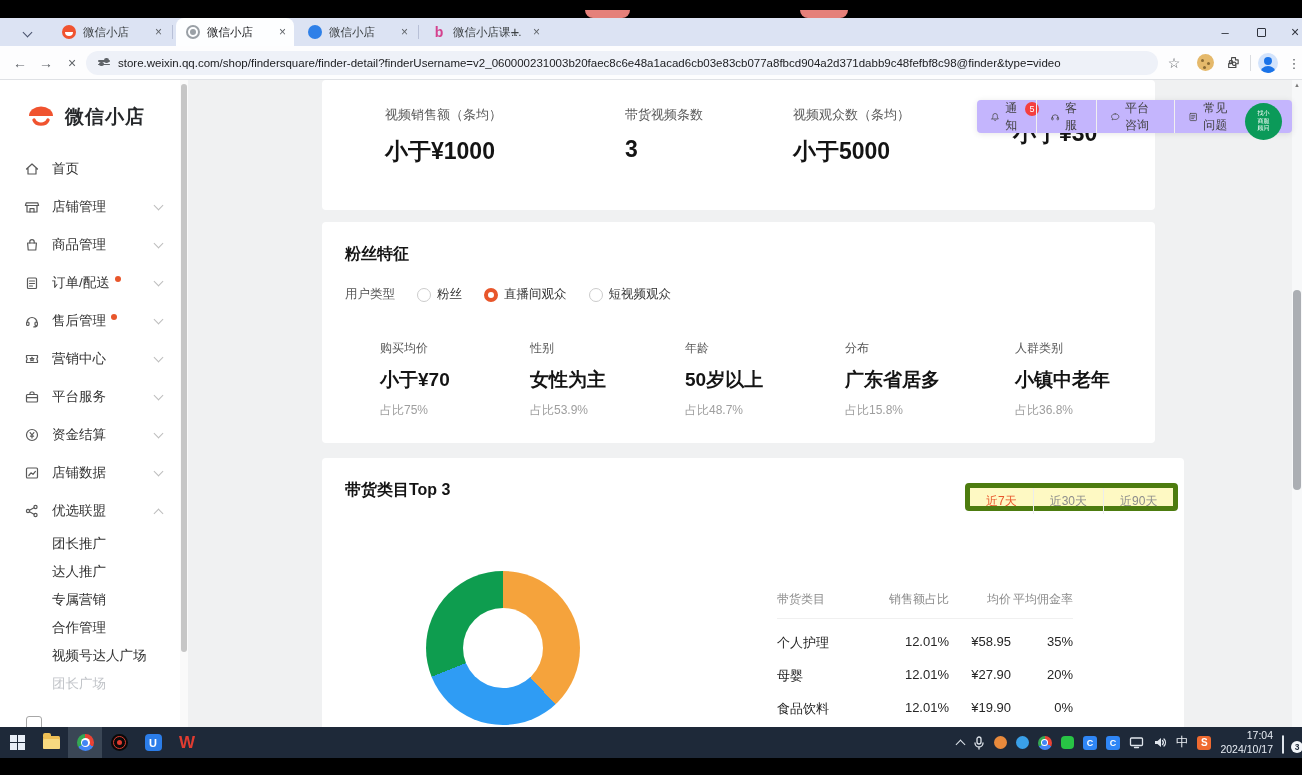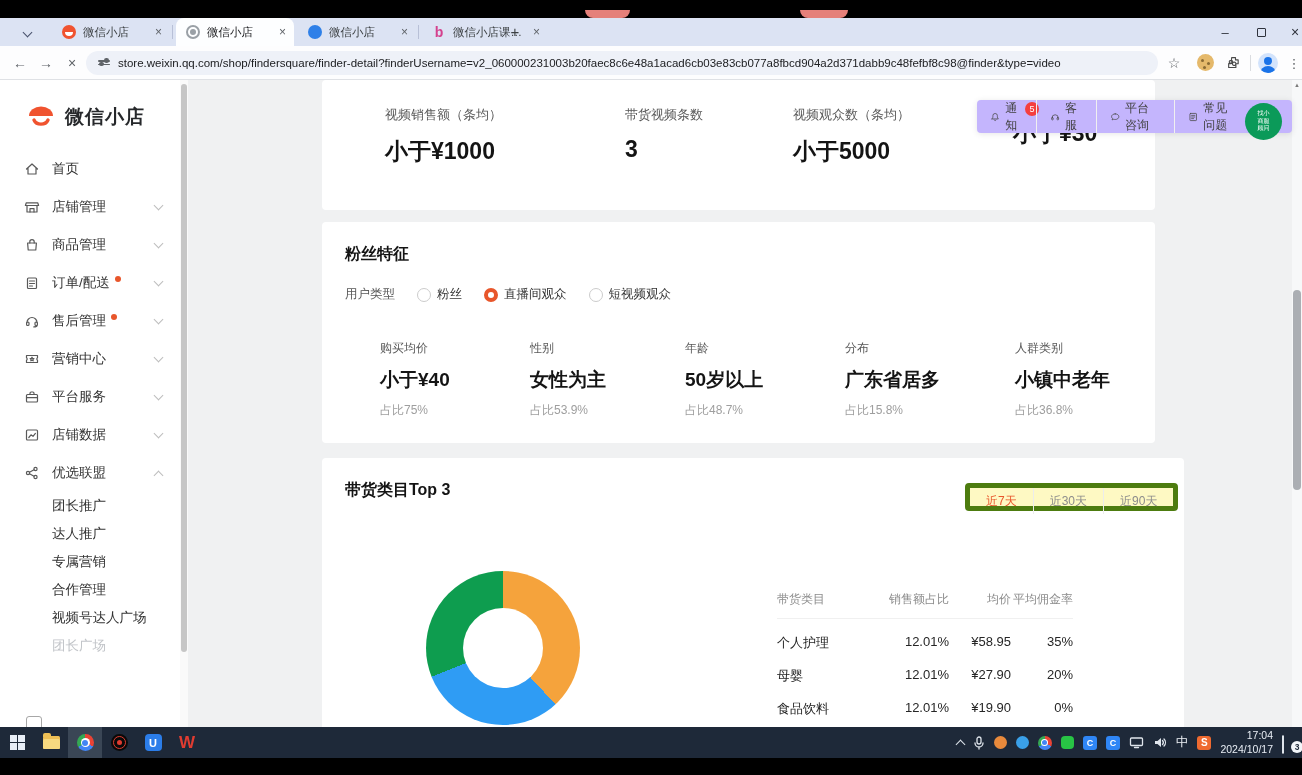--- a/index.html
+++ b/index.html
@@ -290,20 +290,28 @@
         <div class="m-item">
           <svg class="ic m-ic" width="16" height="16" viewBox="0 0 16 16">
               <rect x="2.5" y="5.5" width="11" height="7.5" rx="1"></rect>
               <path d="M6 5.5V4.2A1.2 1.2 0 0 1 7.2 3h1.6A1.2 1.2 0 0 1 10 4.2v1.3M2.5 8.6h11"></path>
             </svg>
           <span class="m-label">平台服务</span>
           <span class="m-chev"></span>
         </div>
         <div class="m-item">
           <svg class="ic m-ic" width="16" height="16" viewBox="0 0 16 16">
+              <circle cx="8" cy="8" r="5.5"></circle>
+              <path d="M6.1 5.6 8 7.8l1.9-2.2M8 7.8V11M6.4 9.2h3.2"></path>
+            </svg>
+          <span class="m-label">资金结算</span>
+          <span class="m-chev"></span>
+        </div>
+        <div class="m-item">
+          <svg class="ic m-ic" width="16" height="16" viewBox="0 0 16 16">
               <rect x="2.5" y="3" width="11" height="10" rx="1"></rect>
               <path d="M4.8 10.5 7 7.8l2 1.6 2.4-3"></path>
             </svg>
           <span class="m-label">店铺数据</span>
           <span class="m-chev"></span>
         </div>
         <div class="m-item">
           <svg class="ic m-ic" width="16" height="16" viewBox="0 0 16 16">
               <circle cx="4" cy="8" r="1.6"></circle>
               <circle cx="11.5" cy="4" r="1.6"></circle>
@@ -408,21 +416,21 @@
               <span class="radio sel"></span>
               <span>直播间观众</span>
             </span>
           <span class="radio-opt">
               <span class="radio"></span>
               <span>短视频观众</span>
             </span>
         </div>
         <div class="fan-col" style="left:58px;">
           <div class="fan-label">购买均价</div>
-          <div class="fan-value">小于¥40</div>
+          <div class="fan-value">小于¥70</div>
           <div class="fan-sub">占比75%</div>
         </div>
         <div class="fan-col" style="left:208px;">
           <div class="fan-label">性别</div>
           <div class="fan-value">女性为主</div>
           <div class="fan-sub">占比53.9%</div>
         </div>
         <div class="fan-col" style="left:363px;">
           <div class="fan-label">年龄</div>
           <div class="fan-value">50岁以上</div>

